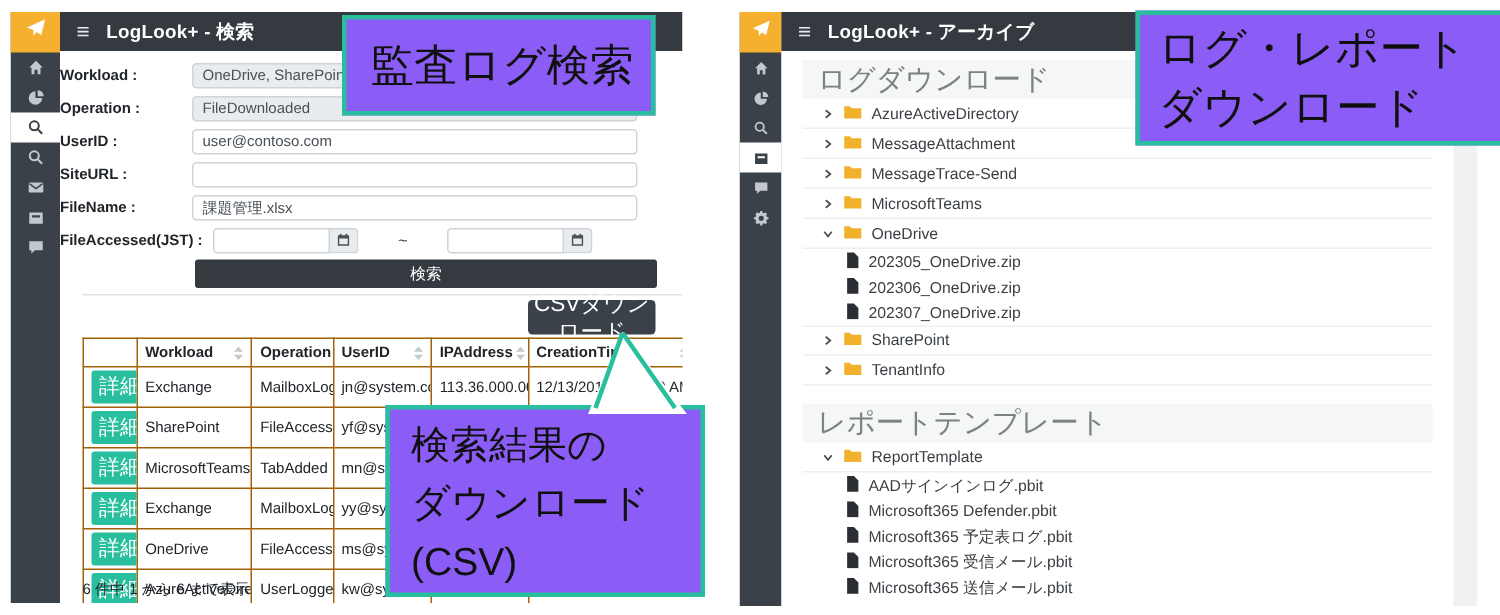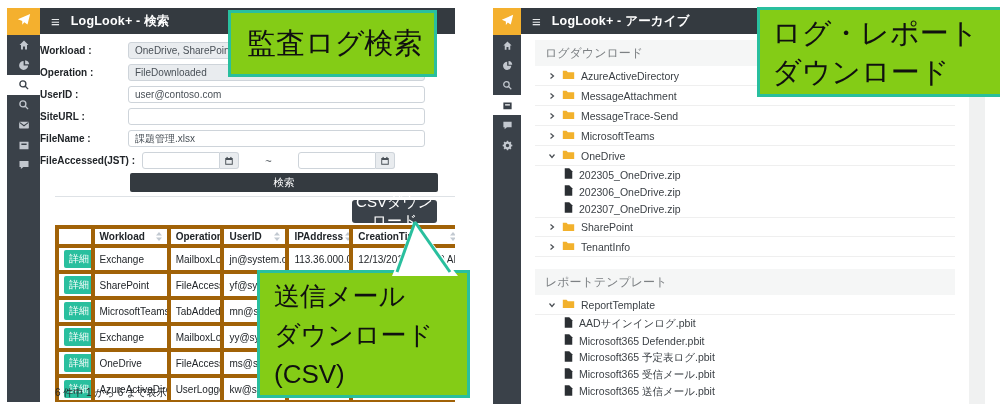--- a/index.html
+++ b/index.html
@@ -36,42 +36,42 @@
   .dt-input { width:78px; border:1px solid #ced4da; border-radius:3px 0 0 3px; font-size:10px; padding:0 5px; color:#495057; font-family:inherit; }
   .cal-btn { width:19px; background:#e9ecef; border:1px solid #ced4da; border-left:0; border-radius:0 3px 3px 0; display:flex; align-items:center; justify-content:center; color:#495057; cursor:pointer; }
   .tilde { flex:1; text-align:center; font-size:11px; color:#495057; }
 
   .btn-search { position:absolute; top:139px; left:90px; width:308px; height:19px; background:#343a40; color:#fff; border:none; border-radius:2px; font-size:10.5px; display:flex; align-items:center; justify-content:center; cursor:pointer; font-family:inherit; }
   .divider { position:absolute; top:162px; left:15px; right:0; border-top:1px solid #dee2e6; }
   .btn-csv { position:absolute; top:166px; left:312px; width:85px; height:23px; background:#3a4149; color:#fff; border:none; border-radius:3px; font-size:15px; display:flex; align-items:center; justify-content:center; cursor:pointer; font-family:inherit; }
 
   
   .results-table { position:absolute; top:191px; left:15px; width:410px; border-collapse:collapse; table-layout:fixed; font-size:10px; }
-  .results-table th, .results-table td { border:4px solid #a16207; padding:2px 5px; text-align:left; color:#212529; overflow:hidden; white-space:nowrap; vertical-align:middle; }
+  .results-table th, .results-table td { border:1px solid #a16207; padding:2px 5px; text-align:left; color:#212529; overflow:hidden; white-space:nowrap; vertical-align:middle; }
   .results-table th { font-weight:700; height:19px; cursor:pointer; }
   .results-table td { height:21px; }
   .th-flex { display:flex; align-items:center; justify-content:space-between; gap:2px; }
   .sort { flex:none; color:#c2c9d1; display:flex; }
-  .btn-detail { background:#29bf9e; color:#fff; border:none; border-radius:2px; font-size:10px; padding:2px 5px; cursor:pointer; font-family:Liberation Sans, sans-serif; }
+  .btn-detail { background:#29bf9e; color:#fff; border:none; border-radius:2px; font-size:14px; padding:2px 5px; cursor:pointer; font-family:Liberation Sans, sans-serif; }
   .summary { position:absolute; top:352px; left:15px; font-size:10px; color:#212529; }
 
   
   .card { margin:6px 30px 0 14px; }
   .card + .card { margin-top:12px; }
-  .card-head { height:26px; background:#f5f6f6; display:flex; align-items:center; padding:0 10px; font-size:12px; color:#7d8184; }
+  .card-head { height:26px; background:#f5f6f6; display:flex; align-items:center; padding:0 10px; font-size:19px; color:#7d8184; }
   .tree-row { display:flex; align-items:center; font-size:10.5px; color:#3a3f44; cursor:pointer; }
   .folder-row { height:20px; padding-left:12px; gap:6px; border-bottom:1px solid #efefef; }
   .file-row { height:17px; padding-left:29px; gap:6px; }
   .file-row + .folder-row { border-top:1px solid #efefef; }
   .chev { display:flex; width:9px; justify-content:center; color:#4a4f54; }
   .chev.exp svg { transform:rotate(90deg); }
   .scroll-strip { position:absolute; right:0; top:26px; bottom:0; width:16px; background:#f0f1f1; }
 
   
-  .callout { position:absolute; background:#84cc16; border:3px solid #29bf9e; color:#101010; z-index:5; font-weight:500; overflow:hidden; white-space:nowrap; }
+  .callout { position:absolute; background:#8b5cf6; border:3px solid #29bf9e; color:#101010; z-index:5; font-weight:500; overflow:hidden; white-space:nowrap; }
   .co-search { left:228px; top:10px; width:209px; height:67px; font-size:29px; display:flex; align-items:center; padding-left:16px; }
   .co-archive { left:757px; top:7px; width:248px; height:90px; font-size:29px; line-height:39px; padding:4px 0 0 12px; }
   .co-csv { left:257px; top:270px; width:213px; height:128px; font-size:26px; line-height:39px; padding:4px 0 0 14px; }
   .pointer-svg { position:absolute; left:390px; top:220px; width:72px; height:56px; z-index:6; }
 </style>
 </head>
 <body>
 
 <div class="canvas">
 
@@ -535,21 +535,21 @@
   <div class="callout co-search">
     <span>監査ログ検索</span>
   </div>
 
   <div class="callout co-archive">
     <div>ログ・レポート</div>
     <div>ダウンロード</div>
   </div>
 
   <div class="callout co-csv">
-    <div>送信メール</div>
+    <div>検索結果の</div>
     <div>ダウンロード</div>
     <div>(CSV)</div>
   </div>
 
   <svg class="pointer-svg" viewBox="0 0 72 56">
     <polygon points="25,1 2,56 68,56" fill="#ffffff" stroke="none"></polygon>
     <line x1="25" y1="2" x2="7" y2="52" stroke="#29bf9e" stroke-width="3"></line>
     <line x1="25" y1="2" x2="60" y2="52" stroke="#29bf9e" stroke-width="3"></line>
   </svg>
 

